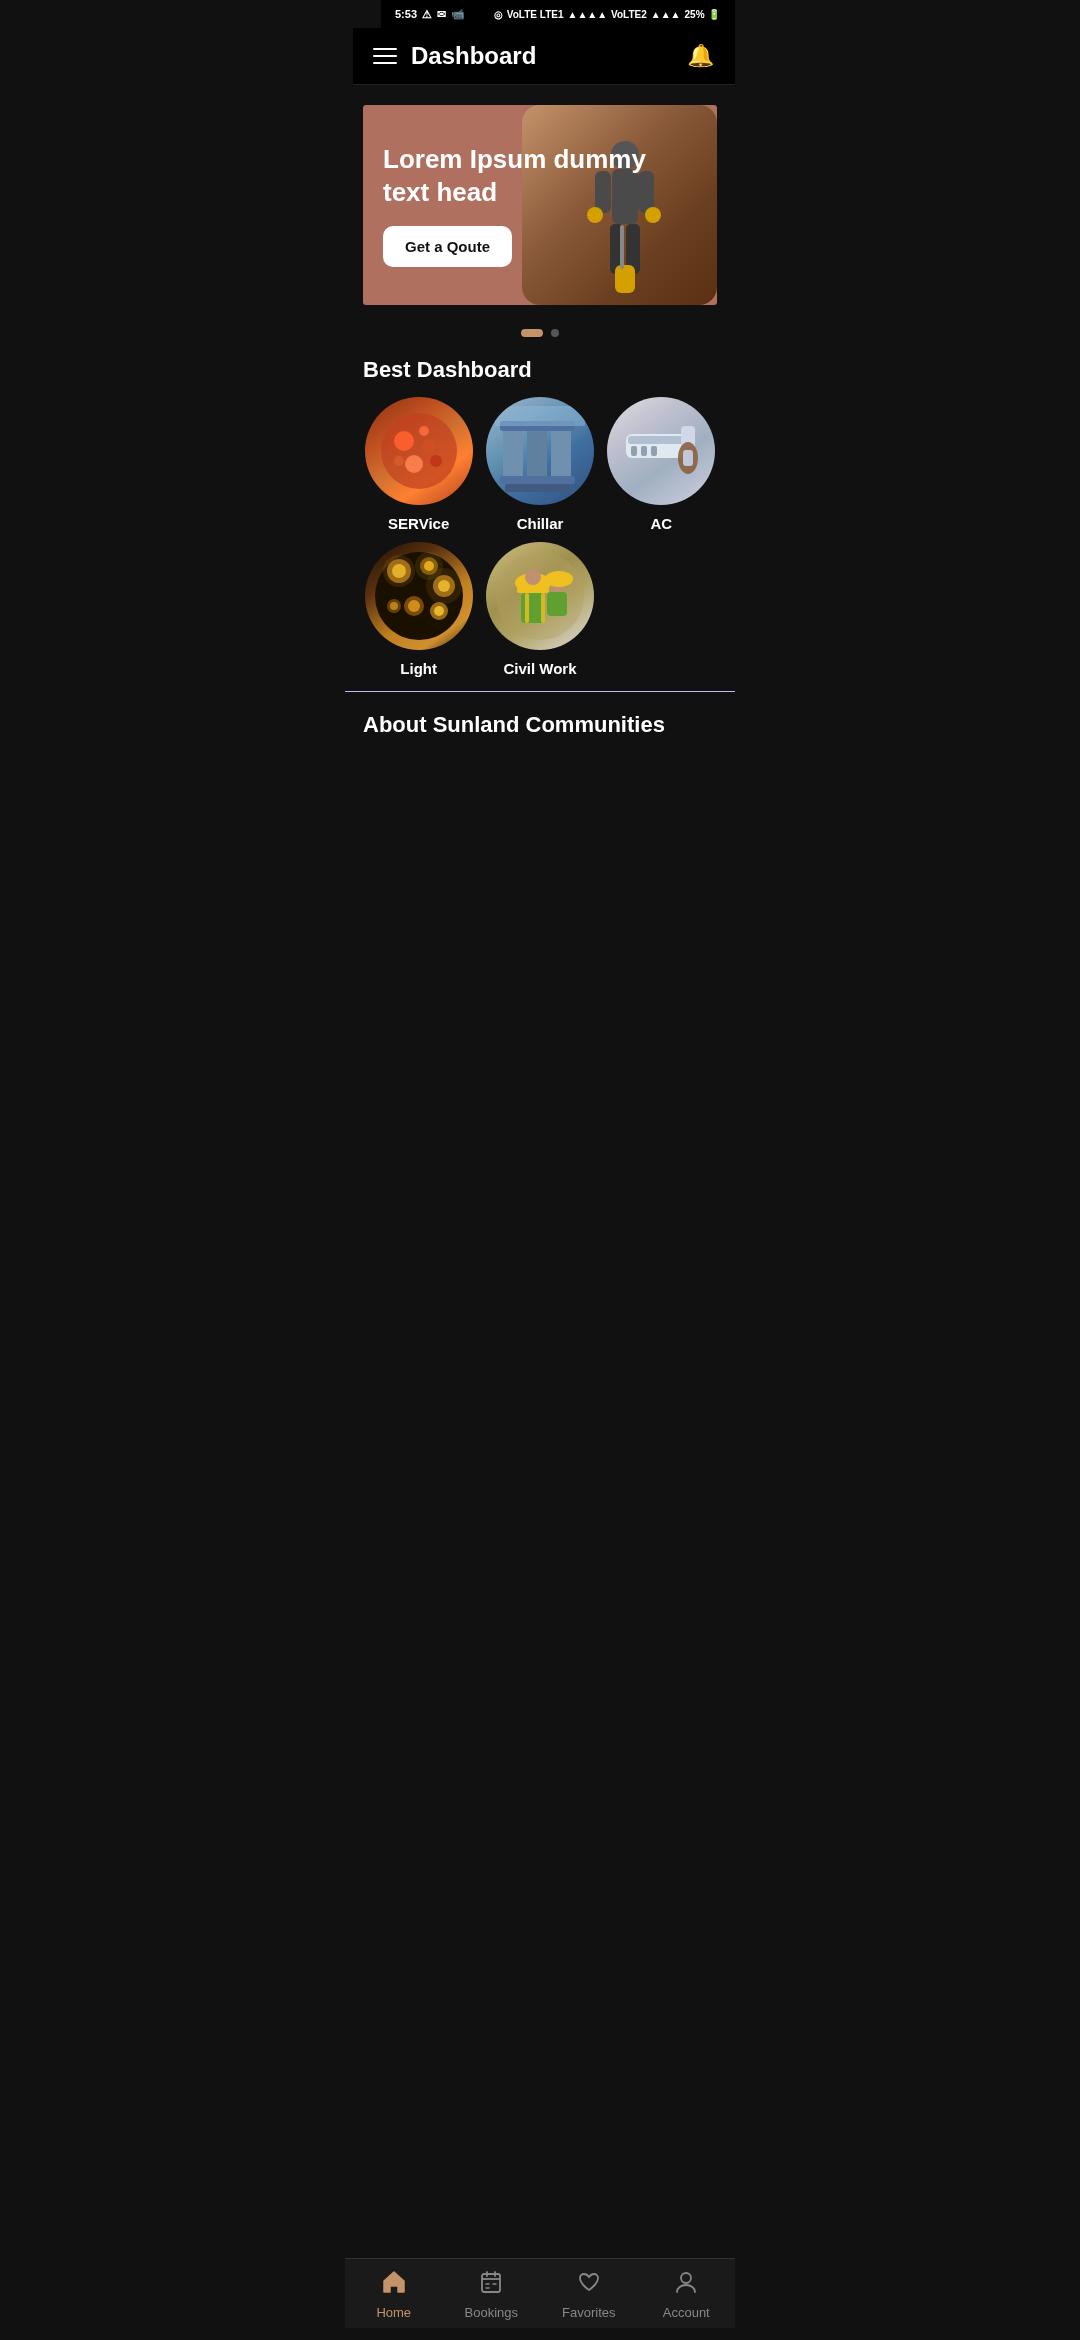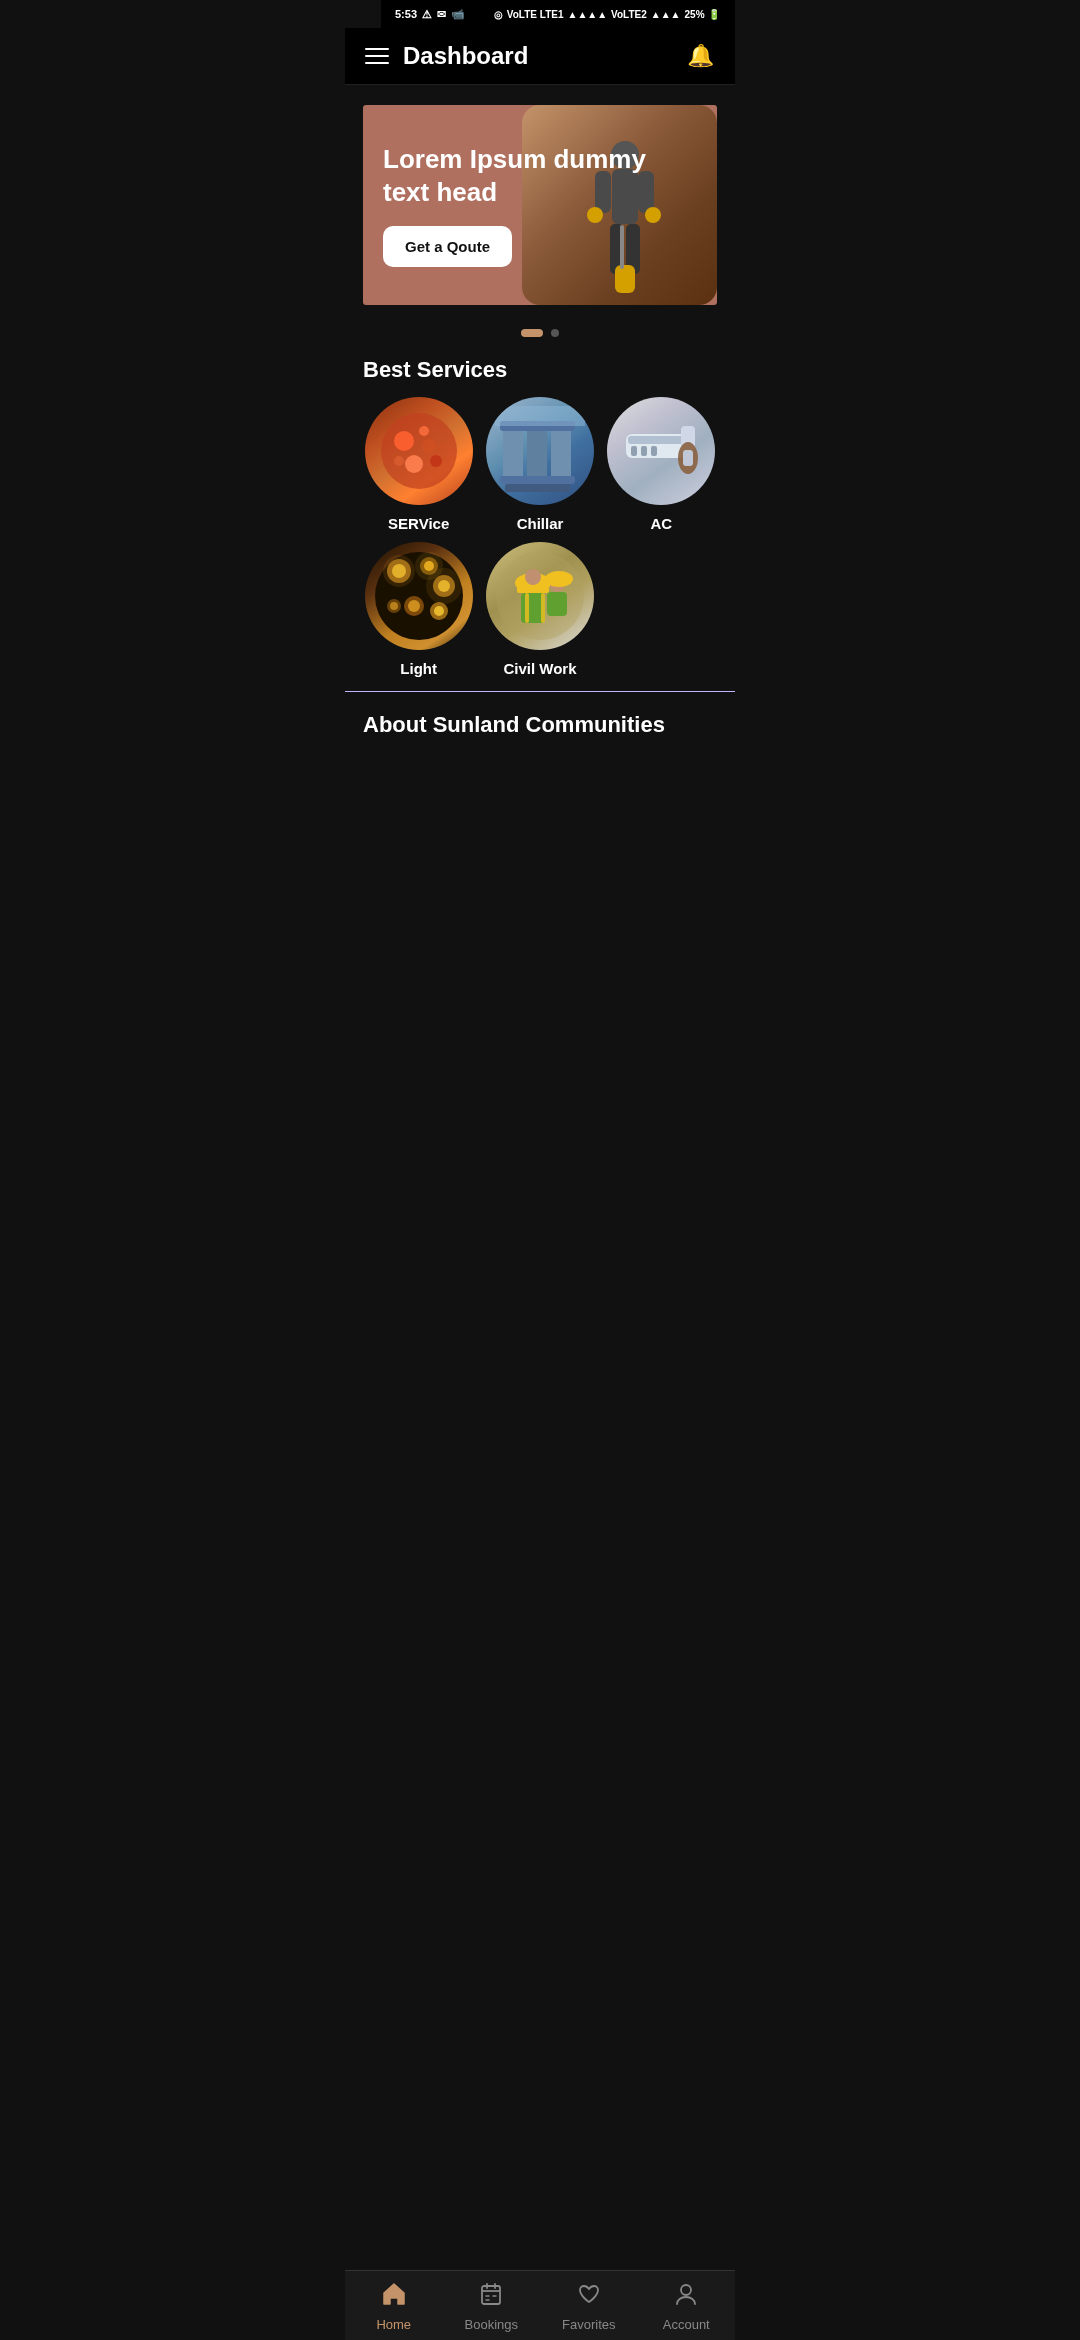--- a/index.html
+++ b/index.html
@@ -32,20 +32,21 @@
     .status-right { display: flex; align-items: center; gap: 4px; font-size: 10px; }
 
     
     .header {
       background: #000;
       display: flex;
       justify-content: space-between;
       align-items: center;
       padding: 14px 20px 14px 20px;
       border-bottom: 1px solid #222;
+      margin-left: 8px;
     }
     .header-left { display: flex; align-items: center; gap: 14px; }
     .hamburger { display: flex; flex-direction: column; gap: 5px; cursor: pointer; }
     .hamburger span { display: block; width: 24px; height: 2px; background: #fff; border-radius: 2px; }
     .header-title { font-size: 24px; font-weight: 700; color: #fff; }
     .bell-icon { font-size: 22px; color: #fff; cursor: pointer; }
 
     
     .main-content {
       background: #111;
@@ -184,21 +185,21 @@
     }
     .about-title {
       font-size: 22px;
       font-weight: 700;
       color: #fff;
     }
 
     
     .bottom-nav {
       position: fixed;
-      bottom: 0;
+      bottom: 12px;
       left: 50%;
       transform: translateX(-50%);
       width: 390px;
       background: #1a1a1a;
       border-top: 1px solid #333;
       display: flex;
       justify-content: space-around;
       align-items: center;
       padding: 10px 0 8px 0;
       z-index: 100;
@@ -279,21 +280,21 @@
         </div>
       </div>
     </div>
   </div>
 
   <div class="dots-row">
     <div class="dot"></div>
     <div class="dot inactive"></div>
   </div>
 
-  <div class="section-title">Best Services</div>
+  <div class="section-title">Best Dashboard</div>
 
   <div class="services-grid">
 
 
     <div class="service-item">
       <div class="service-circle circle-service">
         <div class="circle-inner">
           <svg width="90" height="90" viewBox="0 0 90 90">
             <circle cx="45" cy="45" r="38" fill="#c04020" opacity="0.7"></circle>
             <circle cx="30" cy="35" r="10" fill="#ff6030" opacity="0.9"></circle>

